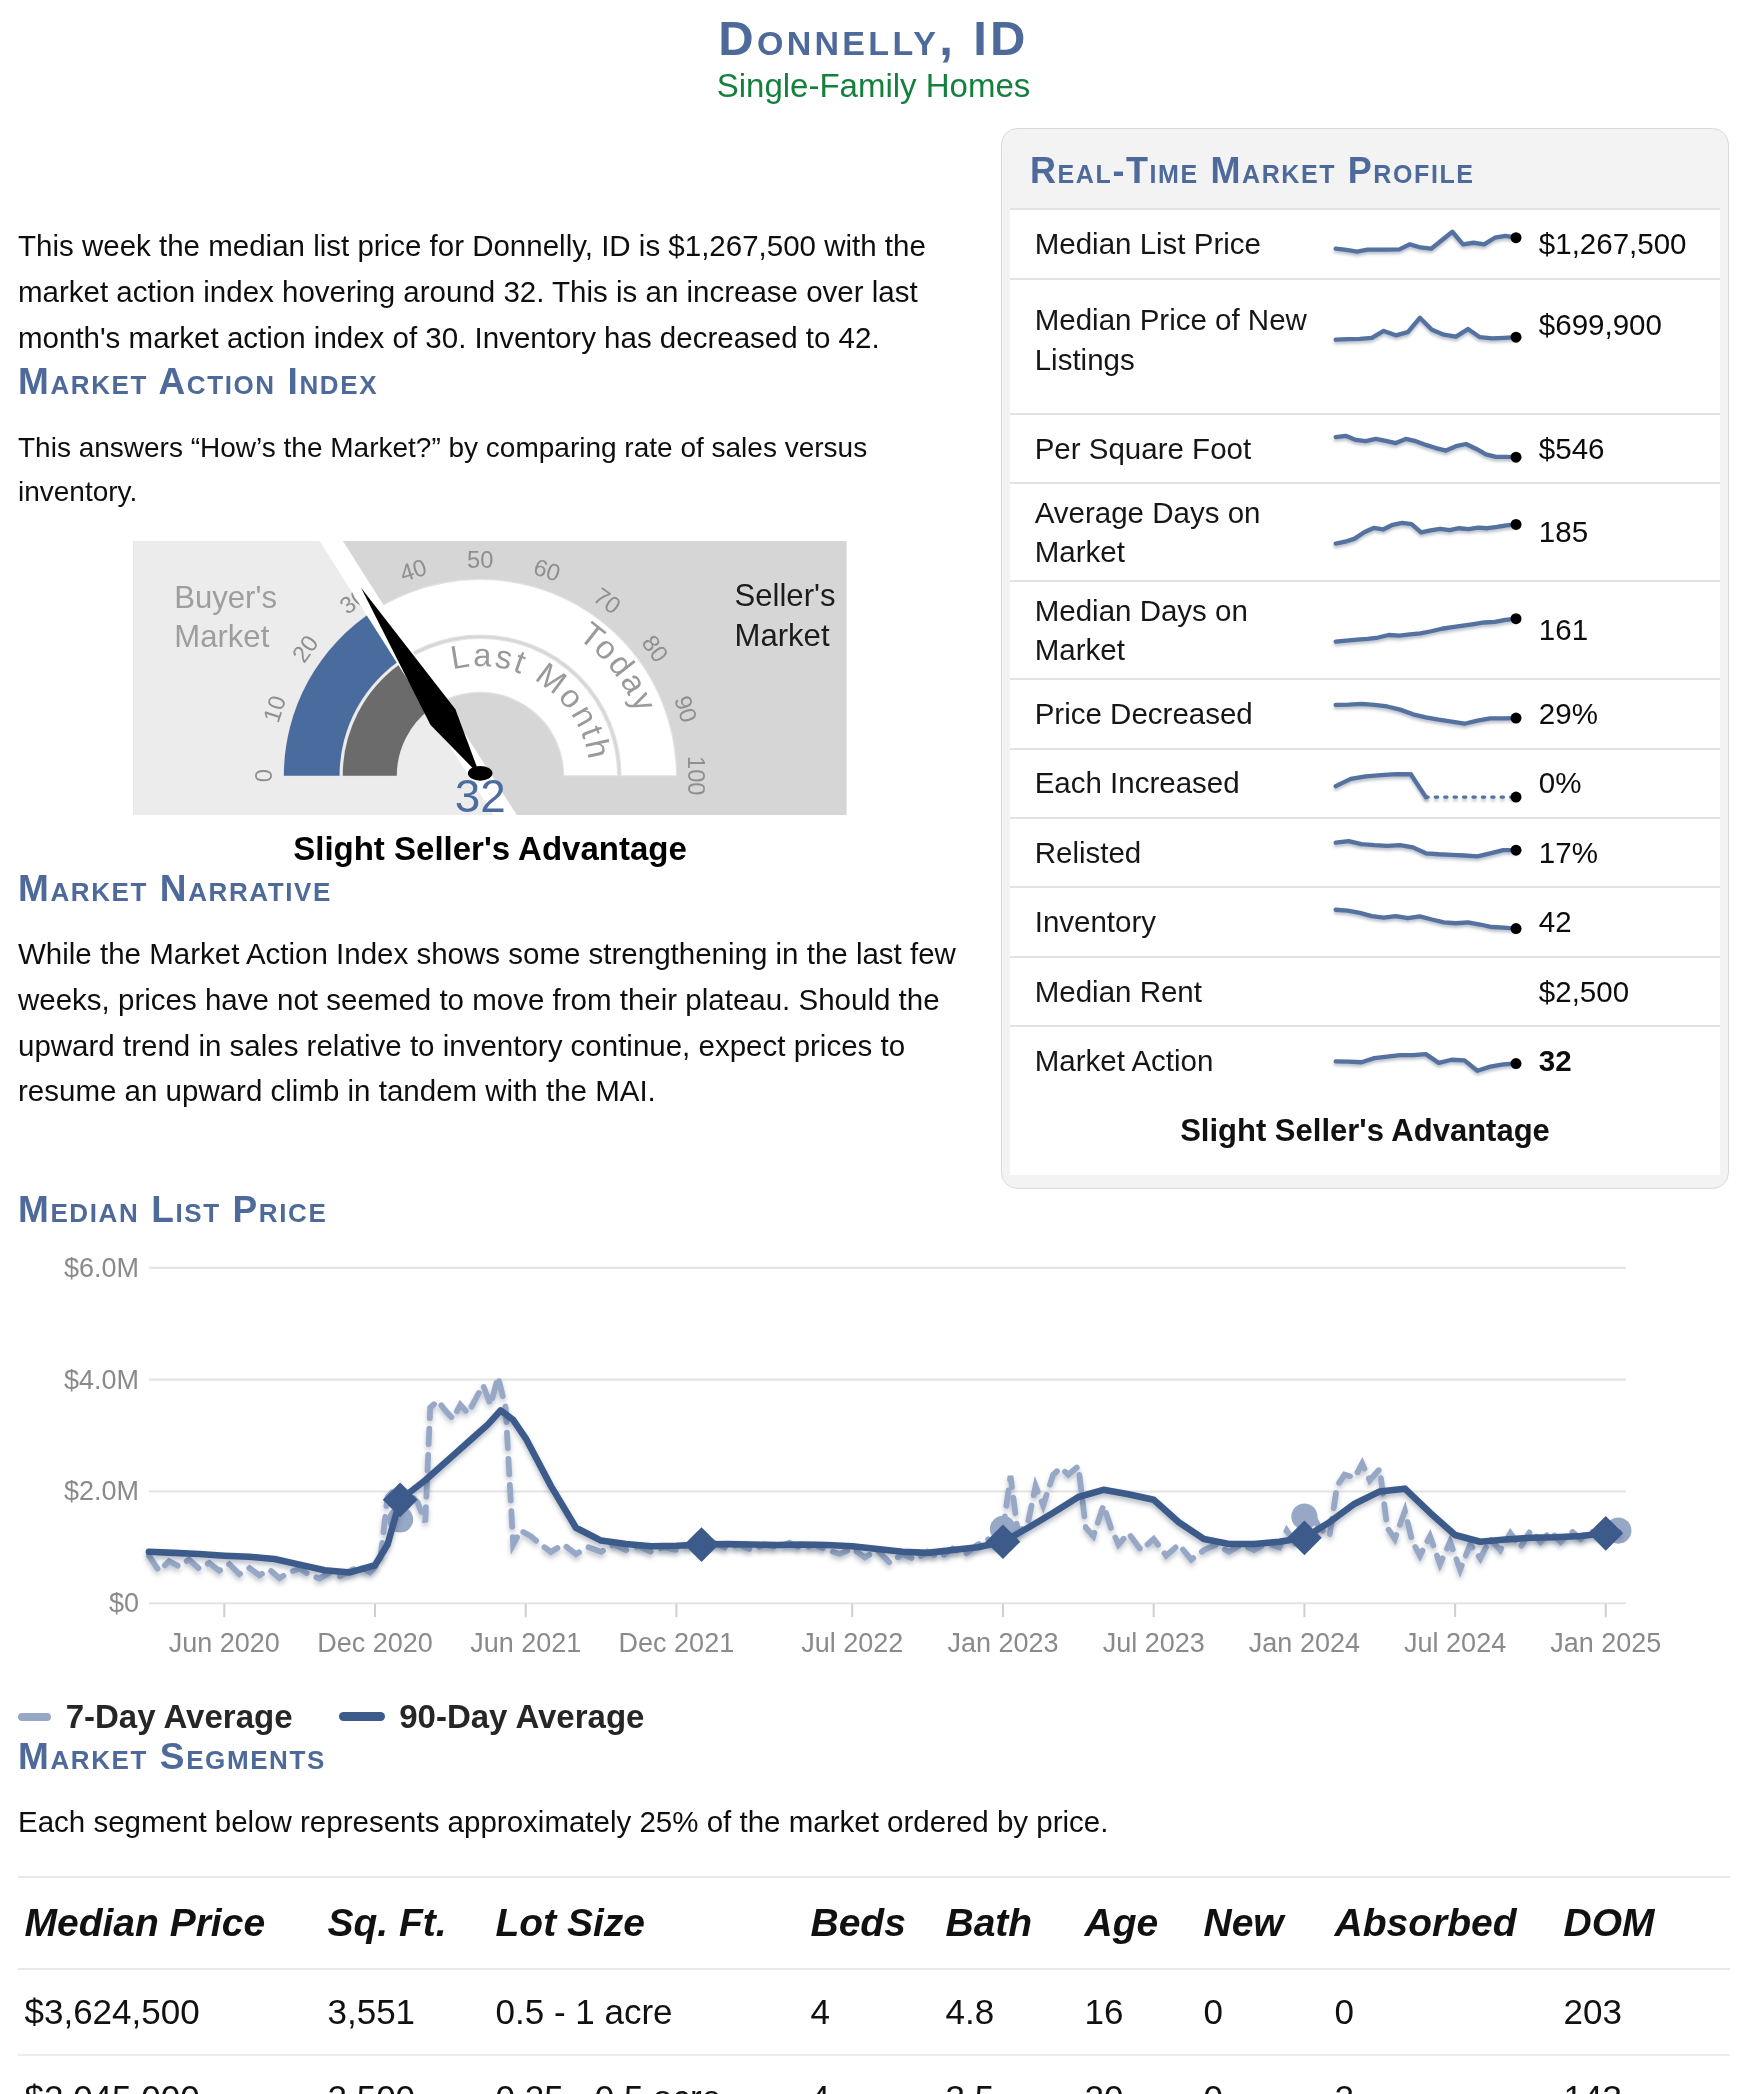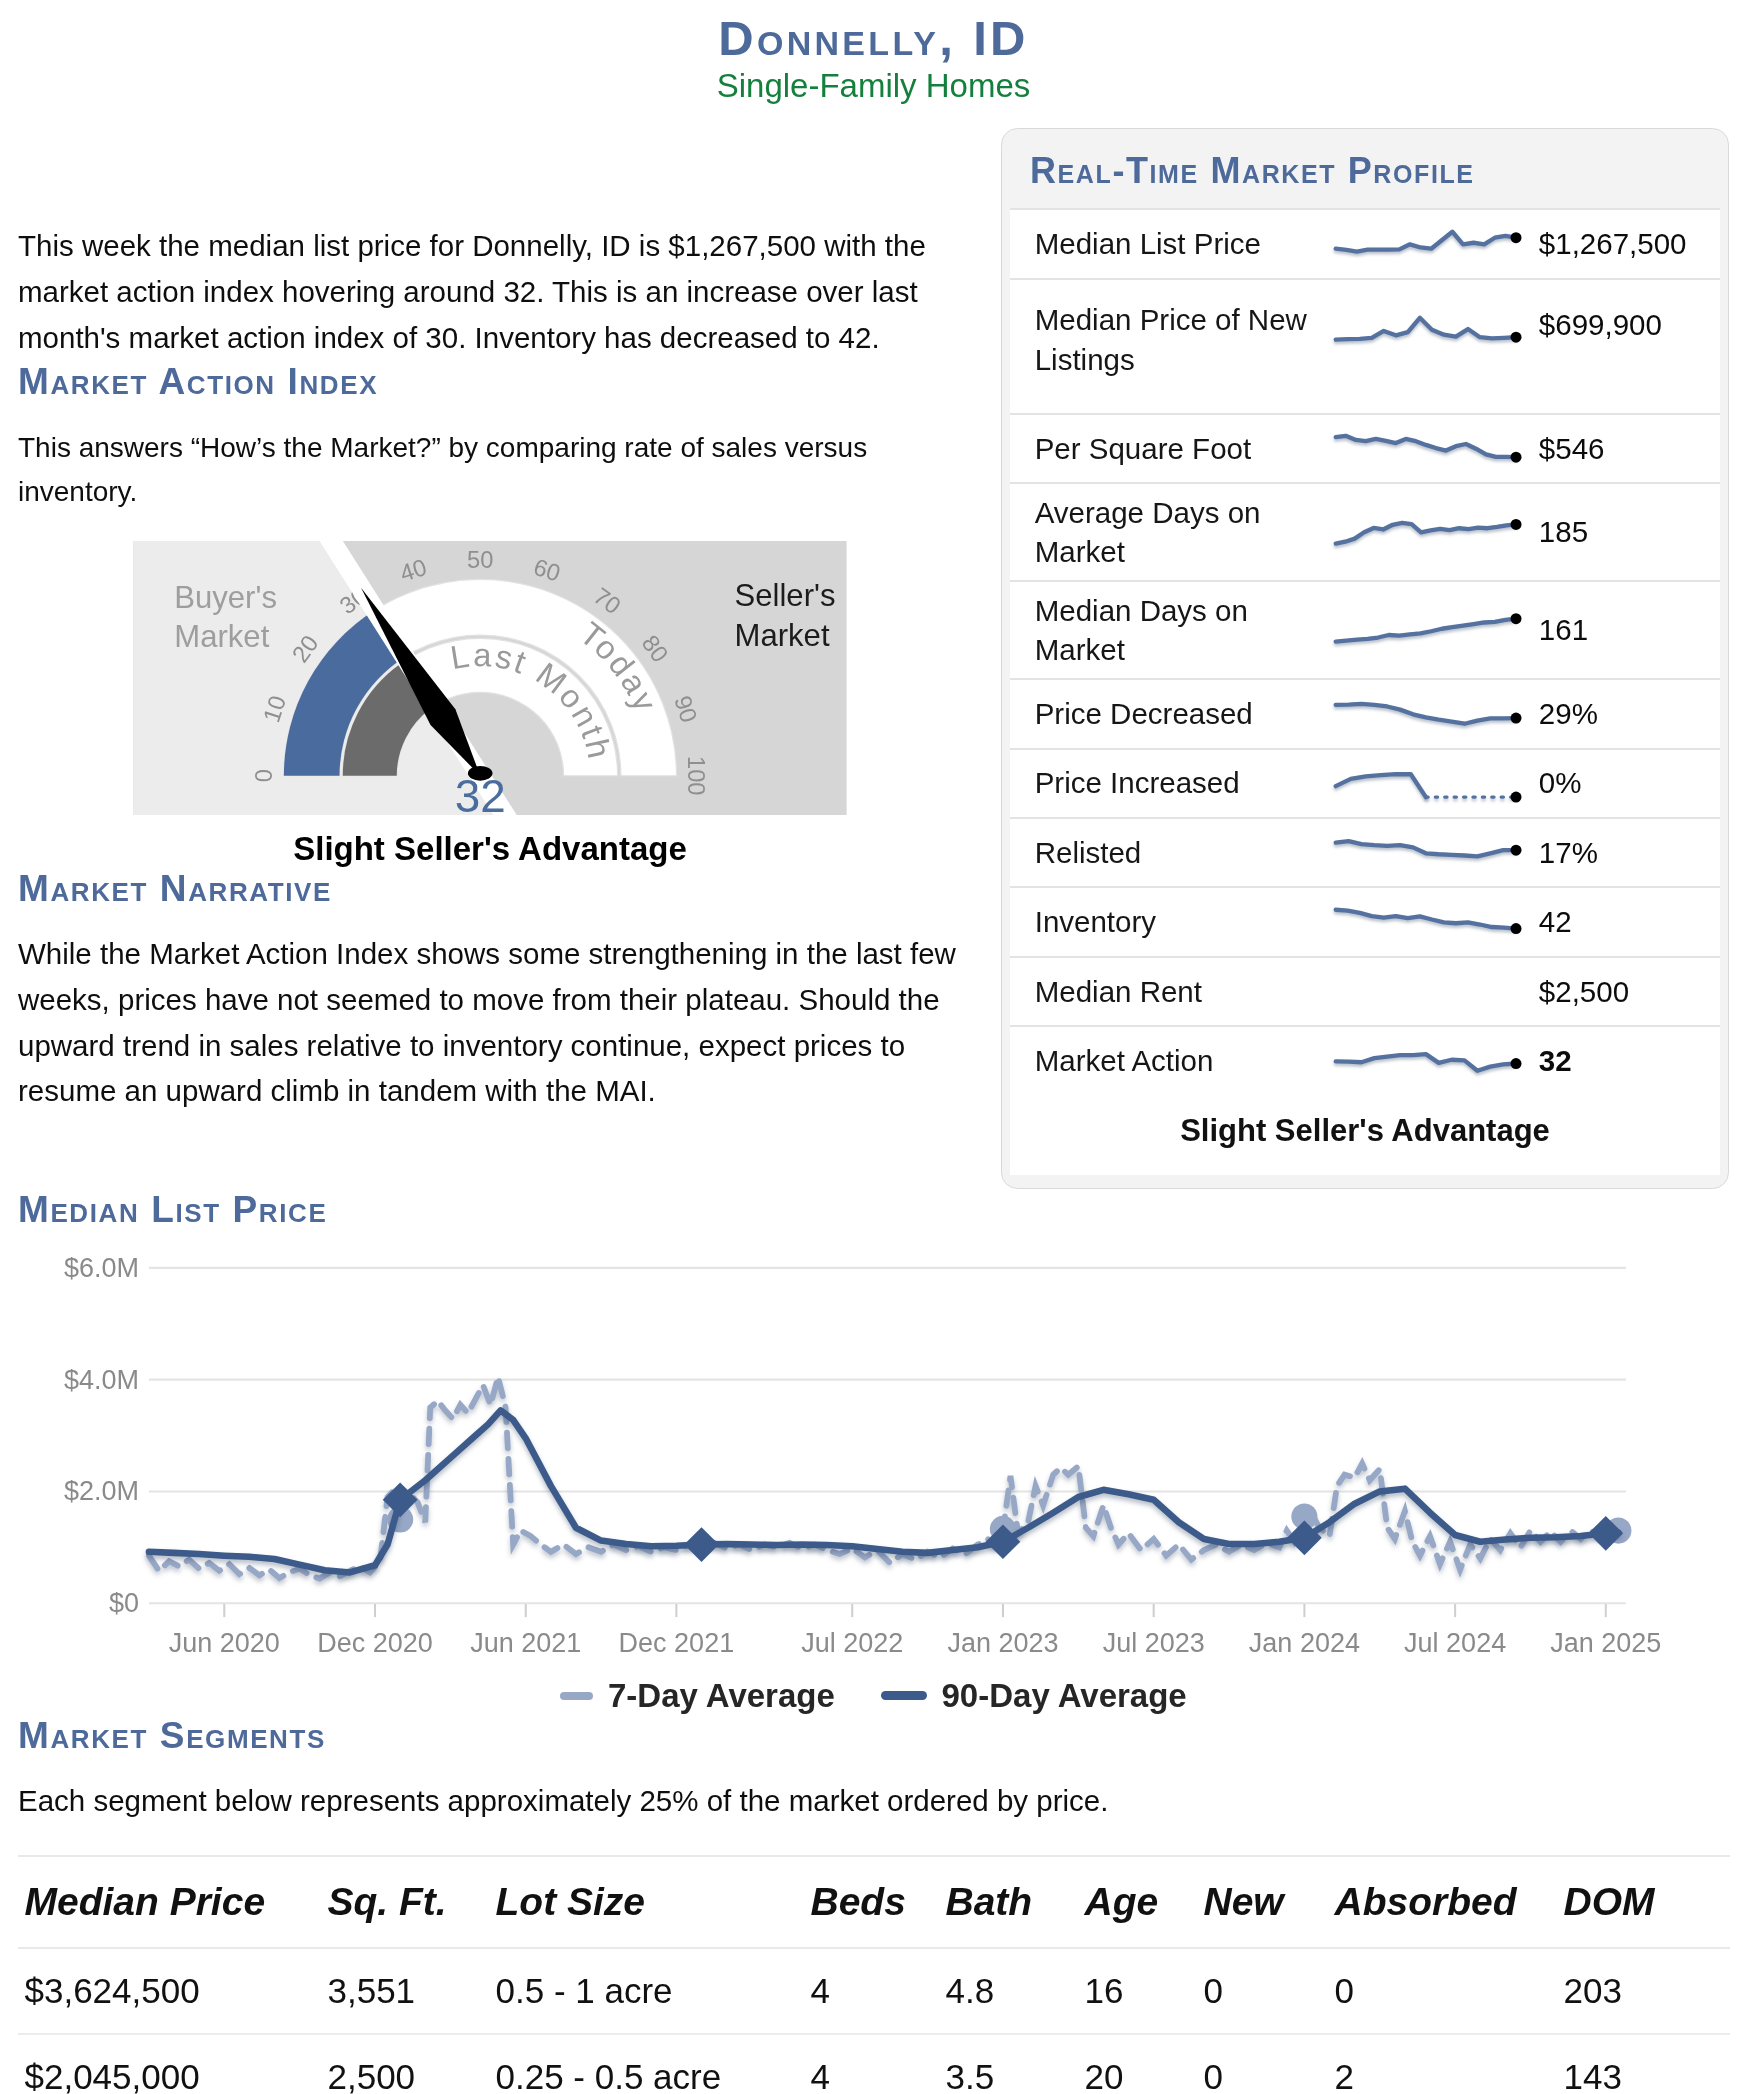--- a/index.html
+++ b/index.html
@@ -42,21 +42,21 @@
   .pvalue.bold{font-weight:700;}
   .panel-footer{background:#fff;margin:0 8.2px 13px;padding:18px 0 26px;text-align:center;font-size:31px;font-weight:700;}
   
   .chart-head{margin-top:43px;}
   .chart-svg{display:block;width:1711px;height:434px;margin-top:11.5px;}
   .gridline{stroke:#e4e4e4;stroke-width:2.5;}
   .axis-txt{font-size:33px;fill:#8a8a8a;}
   .tickmark{stroke:#cfcfcf;stroke-width:2.5;}
   .s7{fill:none;stroke-width:7;stroke-dasharray:19 13;stroke-linecap:round;filter:drop-shadow(0 4px 3px rgba(40,60,90,.30));}
   .s90{fill:none;stroke-width:8;stroke-linejoin:round;stroke-linecap:round;filter:drop-shadow(0 4px 3px rgba(40,60,90,.35));}
-  .legend{display:flex;justify-content:center;gap:46px;align-items:center;}
+  .legend{display:flex;gap:46px;margin-top:21px;align-items:center;}
   .leg-item{display:flex;align-items:center;gap:14.7px;}
   .leg-swatch{border-radius:4.9px;display:inline-block;}
   .leg-txt{font-size:33px;font-weight:700;color:#262626;}
   
   .seg-head{margin-top:47px;}
   .seg-desc{margin-top:21px;}
   table.seg{border-collapse:collapse;width:1711px;margin-top:31px;table-layout:fixed;}
   table.seg th{font-size:39px;font-weight:700;text-align:left;padding:23px 6.5px;border-top:2.5px solid #e9e9e9;border-bottom:2.5px solid #e9e9e9;font-style:italic;}
   table.seg td{font-size:35px;text-align:left;padding:22px 6.5px;border-top:2.5px solid #ececec;}
   table.seg tr:first-child td{border-top:none;}
@@ -176,21 +176,21 @@
   <div class="prow">
     <div class="plabel">Price Decreased</div>
     <svg class="pspark" viewBox="0 0 250 56">
               <polyline class="sline" points="6.0,16.4 22.4,16.0 38.9,15.2 55.3,16.4 71.7,18.4 88.1,22.4 104.6,28.4 121.0,32.4 137.4,35.2 153.9,37.6 170.3,40.4 186.7,36.4 203.1,33.6 219.6,33.6 236.0,33.2"></polyline>
               <circle class="sdot" cx="236.0" cy="33.2" r="7"></circle>
             </svg>
     <div class="pvalue">29%</div>
   </div>
 
   <div class="prow">
-    <div class="plabel">Price Increased</div>
+    <div class="plabel">Each Increased</div>
     <svg class="pspark" viewBox="0 0 250 56">
               <polyline class="sline" points="6.0,32.0 25.2,22.8 44.3,19.6 63.5,18.0 82.7,16.8 101.8,16.8 121.0,46.0"></polyline>
               <polyline class="sline dash" points="121.0,46.0 140.2,46.0 159.3,46.0 178.5,46.0 197.7,46.0 216.8,46.0 236.0,46.0"></polyline>
               <circle class="sdot" cx="236.0" cy="46.0" r="7"></circle>
             </svg>
     <div class="pvalue">0%</div>
   </div>
 
   <div class="prow">
     <div class="plabel">Relisted</div>

